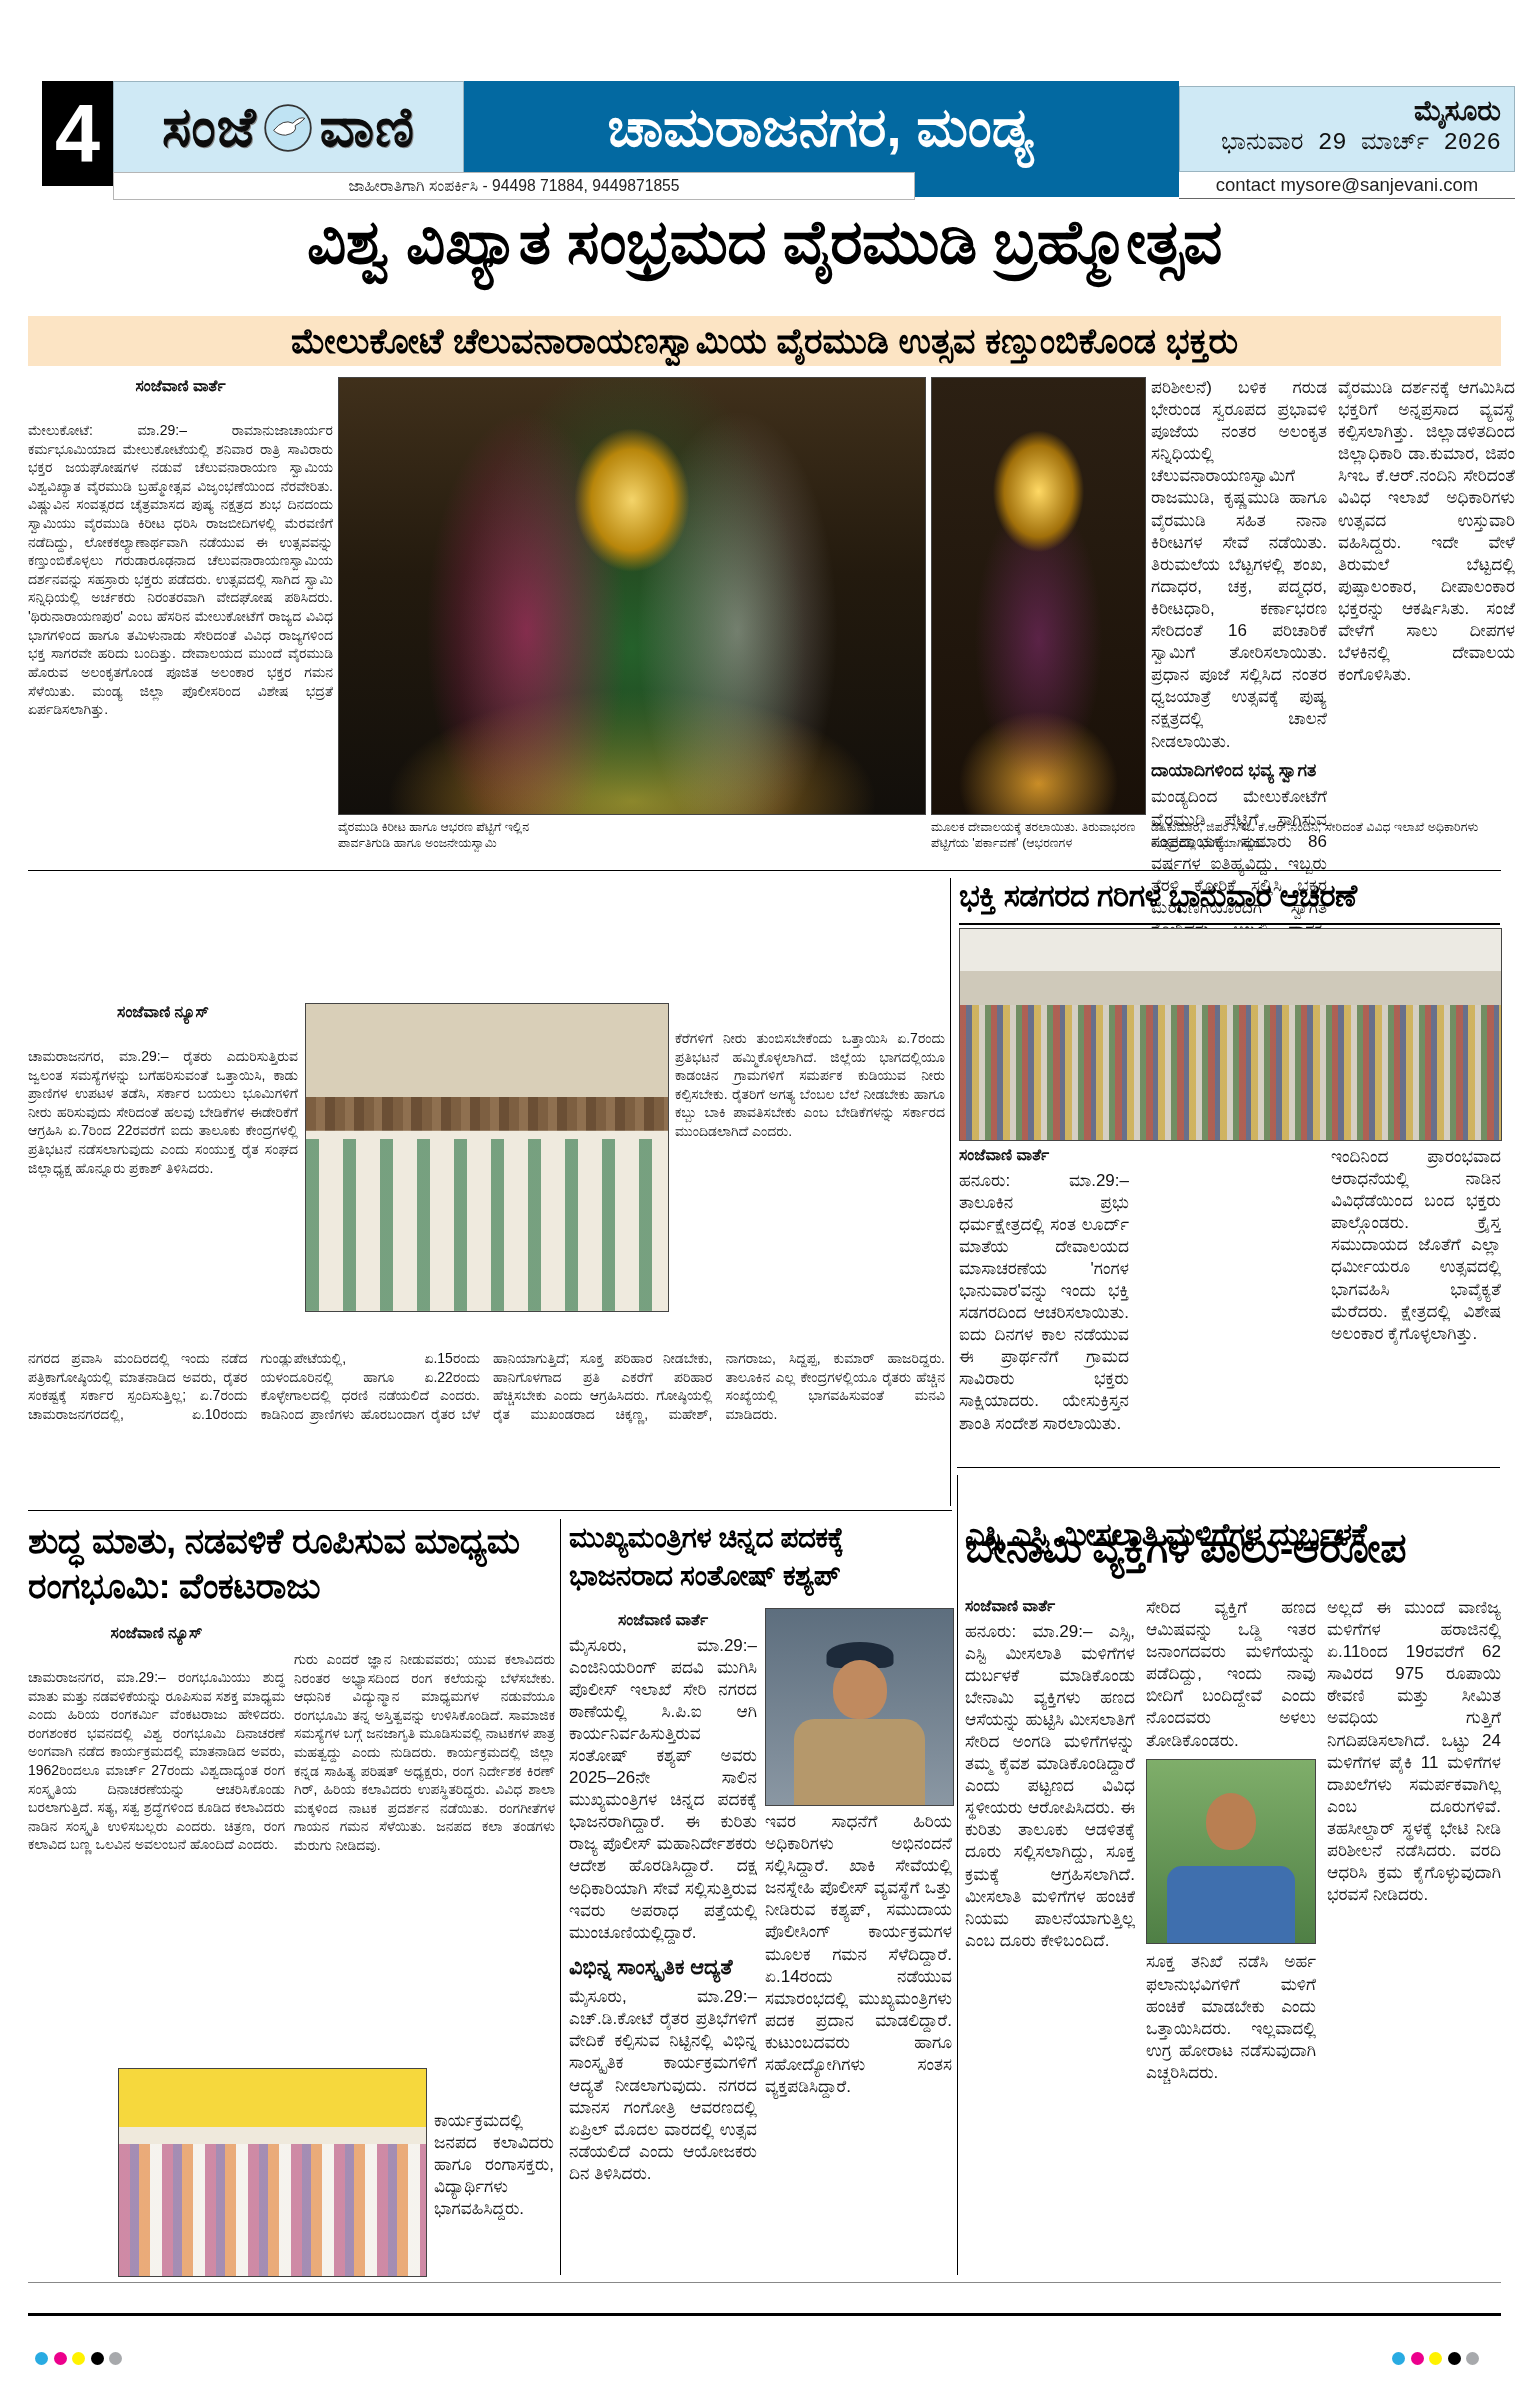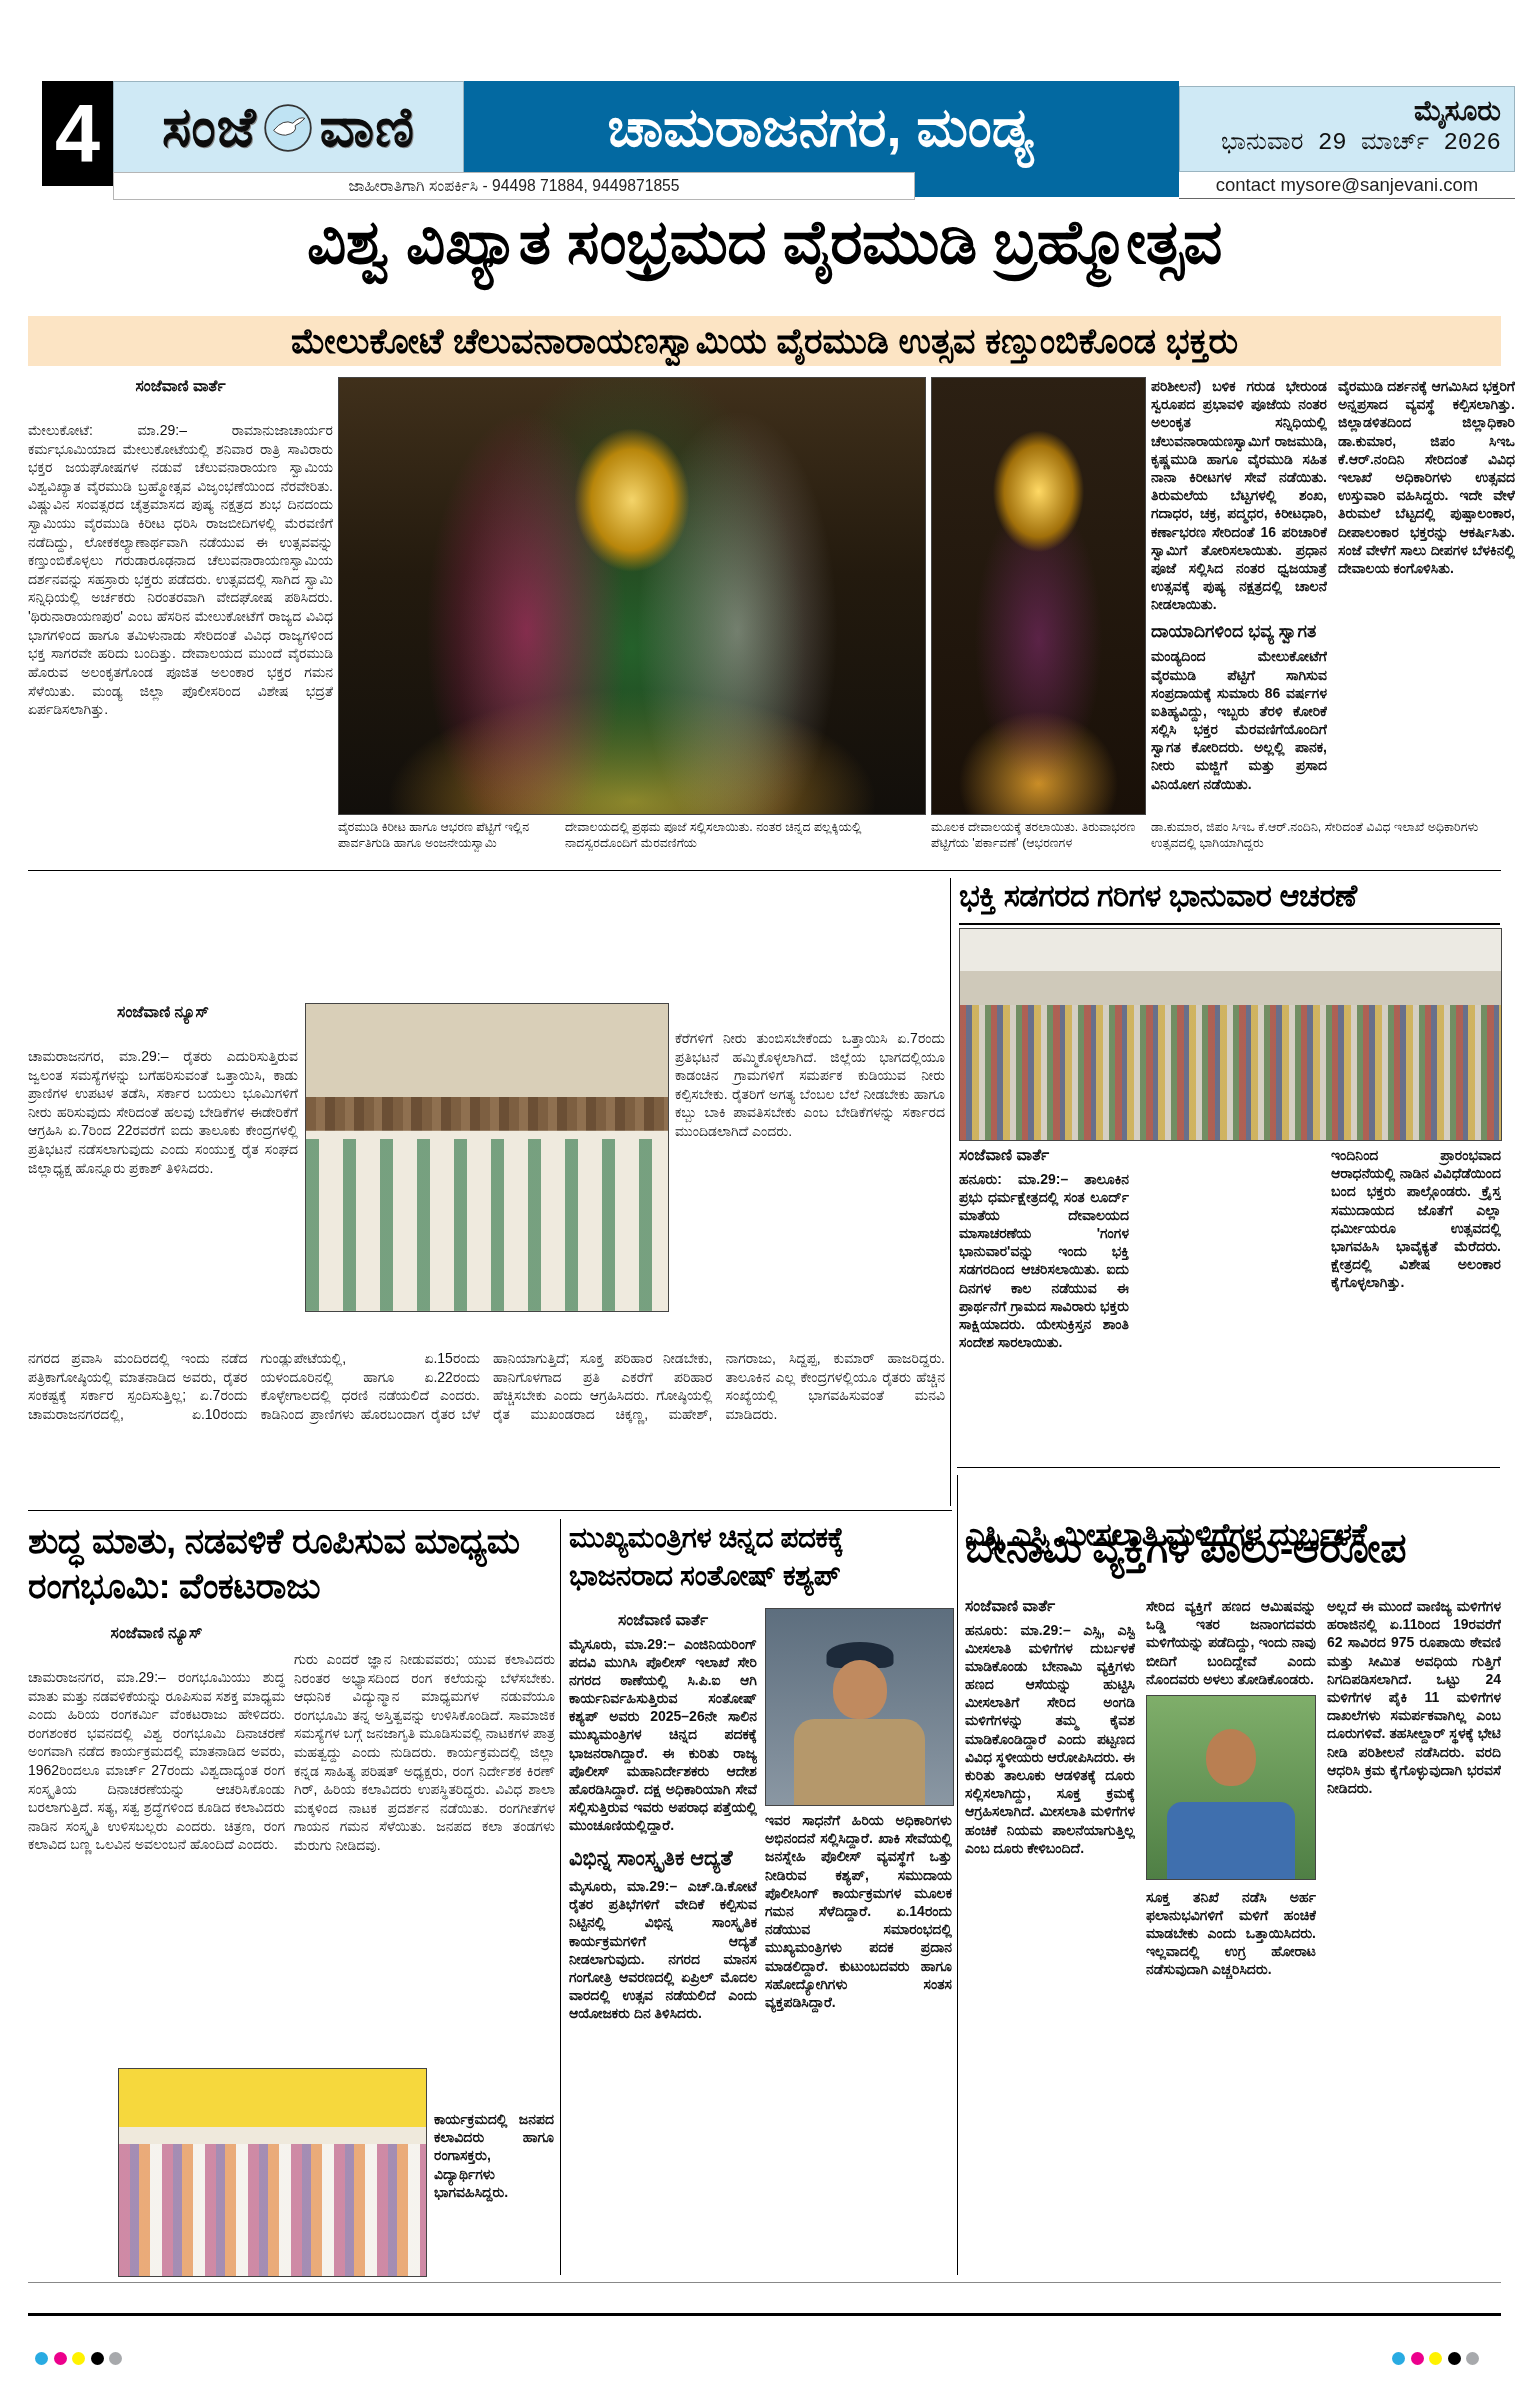--- a/index.html
+++ b/index.html
@@ -1,21 +1,21 @@
 <!DOCTYPE html>
 <html style="font-size:15px"><head>
 <meta charset="utf-8">
 <style>
   html,body{margin:0;padding:0;background:#e9e9e9;}
   .page{position:relative;width:1528px;height:2401px;background:#fff;margin:0 auto;
         font-family:"Liberation Sans",sans-serif;color:#111;overflow:hidden;}
   .abs{position:absolute;}
   .just{text-align:justify;}
   .body-txt{font-size:14px;line-height:1.33;overflow:hidden;margin-top:26px;}
-  .body-sm{font-size:14px;line-height:1.3;overflow:hidden;font-weight:bold;}
+  .body-sm{font-size:17px;line-height:1.3;overflow:hidden;}
   .byline{font-weight:bold;font-size:15.7px;text-align:center;margin-bottom:5.5px;}
   .headline{font-weight:800;color:#000;letter-spacing:-0.5px;}
   .photo{overflow:hidden;border:0.9px solid #444;}
   .caption{font-size:12.5px;line-height:1.25;overflow:hidden;}
   .vrule{background:#000;width:0.9px;}
   .hrule{background:#000;height:0.9px;}
   
   .pgnum{background:#000;color:#fff;font-weight:bold;font-size:81px;display:flex;align-items:center;justify-content:center;}
   .masthead{background:#cfe9f5;border:0.9px solid #9ab4c0;display:flex;align-items:center;justify-content:center;gap:7.4px;}
   .masthead .logo-txt{font-weight:900;font-size:55px;color:#0c0c0c;letter-spacing:0.9px;
@@ -125,21 +125,20 @@
     <div class="body-sm just">ಪರಿಶೀಲನೆ) ಬಳಿಕ ಗರುಡ ಭೇರುಂಡ ಸ್ವರೂಪದ ಪ್ರಭಾವಳಿ ಪೂಜೆಯ ನಂತರ ಅಲಂಕೃತ ಸನ್ನಿಧಿಯಲ್ಲಿ ಚೆಲುವನಾರಾಯಣಸ್ವಾಮಿಗೆ ರಾಜಮುಡಿ, ಕೃಷ್ಣಮುಡಿ ಹಾಗೂ ವೈರಮುಡಿ ಸಹಿತ ನಾನಾ ಕಿರೀಟಗಳ ಸೇವೆ ನಡೆಯಿತು. ತಿರುಮಲೆಯ ಬೆಟ್ಟಗಳಲ್ಲಿ ಶಂಖ, ಗದಾಧರ, ಚಕ್ರ, ಪದ್ಮಧರ, ಕಿರೀಟಧಾರಿ, ಕರ್ಣಾಭರಣ ಸೇರಿದಂತೆ 16 ಪರಿಚಾರಿಕೆ ಸ್ವಾಮಿಗೆ ತೋರಿಸಲಾಯಿತು. ಪ್ರಧಾನ ಪೂಜೆ ಸಲ್ಲಿಸಿದ ನಂತರ ಧ್ವಜಯಾತ್ರೆ ಉತ್ಸವಕ್ಕೆ ಪುಷ್ಯ ನಕ್ಷತ್ರದಲ್ಲಿ ಚಾಲನೆ ನೀಡಲಾಯಿತು.</div>
     <div class="crosshead">ದಾಯಾದಿಗಳಿಂದ ಭವ್ಯ ಸ್ವಾಗತ</div>
     <div class="body-sm just">ಮಂಡ್ಯದಿಂದ ಮೇಲುಕೋಟೆಗೆ ವೈರಮುಡಿ ಪೆಟ್ಟಿಗೆ ಸಾಗಿಸುವ ಸಂಪ್ರದಾಯಕ್ಕೆ ಸುಮಾರು 86 ವರ್ಷಗಳ ಐತಿಹ್ಯವಿದ್ದು, ಇಬ್ಬರು ತೆರಳಿ ಕೋರಿಕೆ ಸಲ್ಲಿಸಿ ಭಕ್ತರ ಮೆರವಣಿಗೆಯೊಂದಿಗೆ ಸ್ವಾಗತ ಕೋರಿದರು. ಅಲ್ಲಲ್ಲಿ ಪಾನಕ, ನೀರು ಮಜ್ಜಿಗೆ ಮತ್ತು ಪ್ರಸಾದ ವಿನಿಯೋಗ ನಡೆಯಿತು.</div>
   </div>
 
   <div class="abs" style="left:1338px;top:377px;width:177px;height:492px;">
     <div class="body-sm just" style="height:492px;">ವೈರಮುಡಿ ದರ್ಶನಕ್ಕೆ ಆಗಮಿಸಿದ ಭಕ್ತರಿಗೆ ಅನ್ನಪ್ರಸಾದ ವ್ಯವಸ್ಥೆ ಕಲ್ಪಿಸಲಾಗಿತ್ತು. ಜಿಲ್ಲಾಡಳಿತದಿಂದ ಜಿಲ್ಲಾಧಿಕಾರಿ ಡಾ.ಕುಮಾರ, ಜಿಪಂ ಸಿಇಒ ಕೆ.ಆರ್.ನಂದಿನಿ ಸೇರಿದಂತೆ ವಿವಿಧ ಇಲಾಖೆ ಅಧಿಕಾರಿಗಳು ಉತ್ಸವದ ಉಸ್ತುವಾರಿ ವಹಿಸಿದ್ದರು. ಇದೇ ವೇಳೆ ತಿರುಮಲೆ ಬೆಟ್ಟದಲ್ಲಿ ಪುಷ್ಪಾಲಂಕಾರ, ದೀಪಾಲಂಕಾರ ಭಕ್ತರನ್ನು ಆಕರ್ಷಿಸಿತು. ಸಂಜೆ ವೇಳೆಗೆ ಸಾಲು ದೀಪಗಳ ಬೆಳಕಿನಲ್ಲಿ ದೇವಾಲಯ ಕಂಗೊಳಿಸಿತು.</div>
   </div>
 
   <div class="abs caption" style="left:338px;top:820px;width:218px;height:44px;">ವೈರಮುಡಿ ಕಿರೀಟ ಹಾಗೂ ಆಭರಣ ಪೆಟ್ಟಿಗೆ ಇಲ್ಲಿನ ಪಾರ್ವತಿಗುಡಿ ಹಾಗೂ ಅಂಜನೇಯಸ್ವಾಮಿ</div>
-  <div class="abs caption" style="left:565px;top:820px;width:359px;height:44px;">ದೇವಾಲಯದಲ್ಲಿ ಪ್ರಥಮ ಪೂಜೆ ಸಲ್ಲಿಸಲಾಯಿತು. ನಂತರ ಚಿನ್ನದ ಪಲ್ಲಕ್ಕಿಯಲ್ಲಿ ನಾದಸ್ವರದೊಂದಿಗೆ ಮೆರವಣಿಗೆಯ</div>
   <div class="abs caption" style="left:931px;top:820px;width:213px;height:44px;">ಮೂಲಕ ದೇವಾಲಯಕ್ಕೆ ತರಲಾಯಿತು. ತಿರುವಾಭರಣ ಪೆಟ್ಟಿಗೆಯ 'ಪರ್ಕಾವಣೆ' (ಆಭರಣಗಳ</div>
   <div class="abs caption" style="left:1151px;top:820px;width:364px;height:44px;">ಡಾ.ಕುಮಾರ, ಜಿಪಂ ಸಿಇಒ ಕೆ.ಆರ್.ನಂದಿನಿ, ಸೇರಿದಂತೆ ವಿವಿಧ ಇಲಾಖೆ ಅಧಿಕಾರಿಗಳು ಉತ್ಸವದಲ್ಲಿ ಭಾಗಿಯಾಗಿದ್ದರು</div>
 
   <div class="abs hrule" style="left:28px;top:870px;width:1473px;"></div>
 
 
   <div class="abs" style="left:28px;top:1003px;width:270px;height:312px;">
     <div class="byline">ಸಂಜೆವಾಣಿ ನ್ಯೂಸ್</div>
     <div class="body-txt just" style="height:283px;">ಚಾಮರಾಜನಗರ, ಮಾ.29:– ರೈತರು ಎದುರಿಸುತ್ತಿರುವ ಜ್ವಲಂತ ಸಮಸ್ಯೆಗಳನ್ನು ಬಗೆಹರಿಸುವಂತೆ ಒತ್ತಾಯಿಸಿ, ಕಾಡು ಪ್ರಾಣಿಗಳ ಉಪಟಳ ತಡೆಸಿ, ಸರ್ಕಾರ ಬಯಲು ಭೂಮಿಗಳಿಗೆ ನೀರು ಹರಿಸುವುದು ಸೇರಿದಂತೆ ಹಲವು ಬೇಡಿಕೆಗಳ ಈಡೇರಿಕೆಗೆ ಆಗ್ರಹಿಸಿ ಏ.7ರಿಂದ 22ರವರೆಗೆ ಐದು ತಾಲೂಕು ಕೇಂದ್ರಗಳಲ್ಲಿ ಪ್ರತಿಭಟನೆ ನಡೆಸಲಾಗುವುದು ಎಂದು ಸಂಯುಕ್ತ ರೈತ ಸಂಘದ ಜಿಲ್ಲಾಧ್ಯಕ್ಷ ಹೊನ್ನೂರು ಪ್ರಕಾಶ್ ತಿಳಿಸಿದರು.</div>
   </div>

